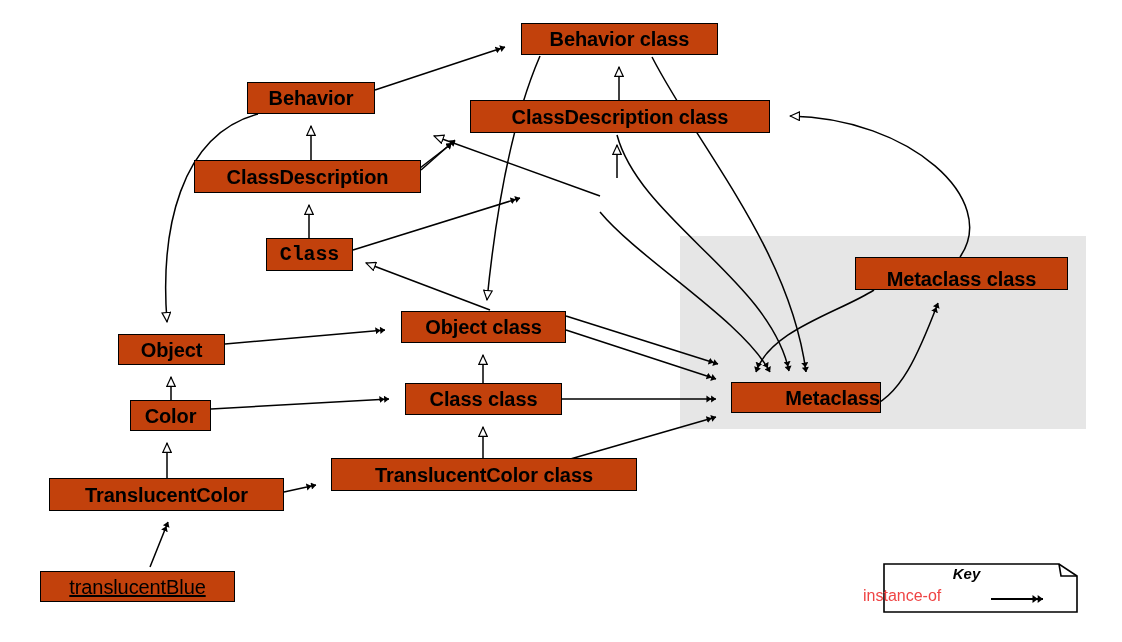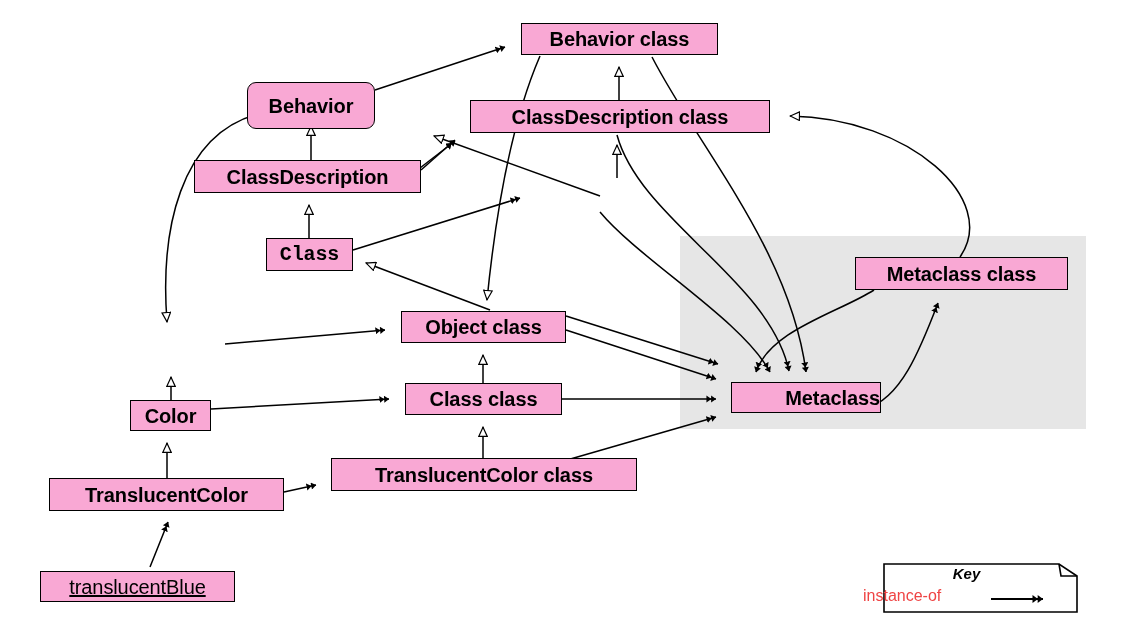--- a/index.html
+++ b/index.html
@@ -23,21 +23,21 @@
     height: 642px;
   }
   .shade {
     position: absolute;
     background: #e6e6e6;
   }
   .node {
     position: absolute;
     box-sizing: border-box;
     border: 1.6px solid #000000;
-    background: #f9a8d4;
+    background: #c2410c;
     color: #000000;
     font-weight: bold;
     font-size: 20px;
     line-height: 1;
     display: flex;
     align-items: center;
     justify-content: center;
     white-space: nowrap;
     letter-spacing: -0.1px;
     z-index: 5;
@@ -126,45 +126,48 @@
       <path d="M483,383 L483,355" marker-end="url(#m-inherit)"></path>
       <path d="M167,478 L167,443" marker-end="url(#m-inherit)"></path>
       <path d="M483,458 L483,427" marker-end="url(#m-inherit)"></path>
     </g>
   </svg>
 
   <div class="node" style="left:521px; top:23px; width:197px; height:32px;">
     <span>Behavior class</span>
   </div>
 
-  <div class="node" style="left:247px; top:82px; width:128px; height:47px;border-radius:9px;">
+  <div class="node" style="left:247px; top:82px; width:128px; height:32px;">
     <span>Behavior</span>
   </div>
 
   <div class="node" style="left:470px; top:100px; width:300px; height:33px;">
     <span>ClassDescription class</span>
   </div>
 
   <div class="node" style="left:194px; top:160px; width:227px; height:33px;">
     <span>ClassDescription</span>
   </div>
 
 
   <div class="node" style="left:266px; top:238px; width:87px; height:33px;font-family:Liberation Mono, monospace;">
     <span>Class</span>
   </div>
 
-  <div class="node" style="left:855px; top:257px; width:213px; height:33px;">
+  <div class="node" style="left:855px; top:257px; width:213px; height:33px;align-items:flex-end;">
     <span>Metaclass class</span>
   </div>
 
   <div class="node" style="left:401px; top:311px; width:165px; height:32px;">
     <span>Object class</span>
   </div>
 
+  <div class="node" style="left:118px; top:334px; width:107px; height:31px;">
+    <span>Object</span>
+  </div>
 
   <div class="node" style="left:731px; top:382px; width:150px; height:31px;justify-content:flex-end;">
     <span>Metaclass</span>
   </div>
 
   <div class="node" style="left:405px; top:383px; width:157px; height:32px;">
     <span>Class class</span>
   </div>
 
   <div class="node" style="left:130px; top:400px; width:81px; height:31px;">

